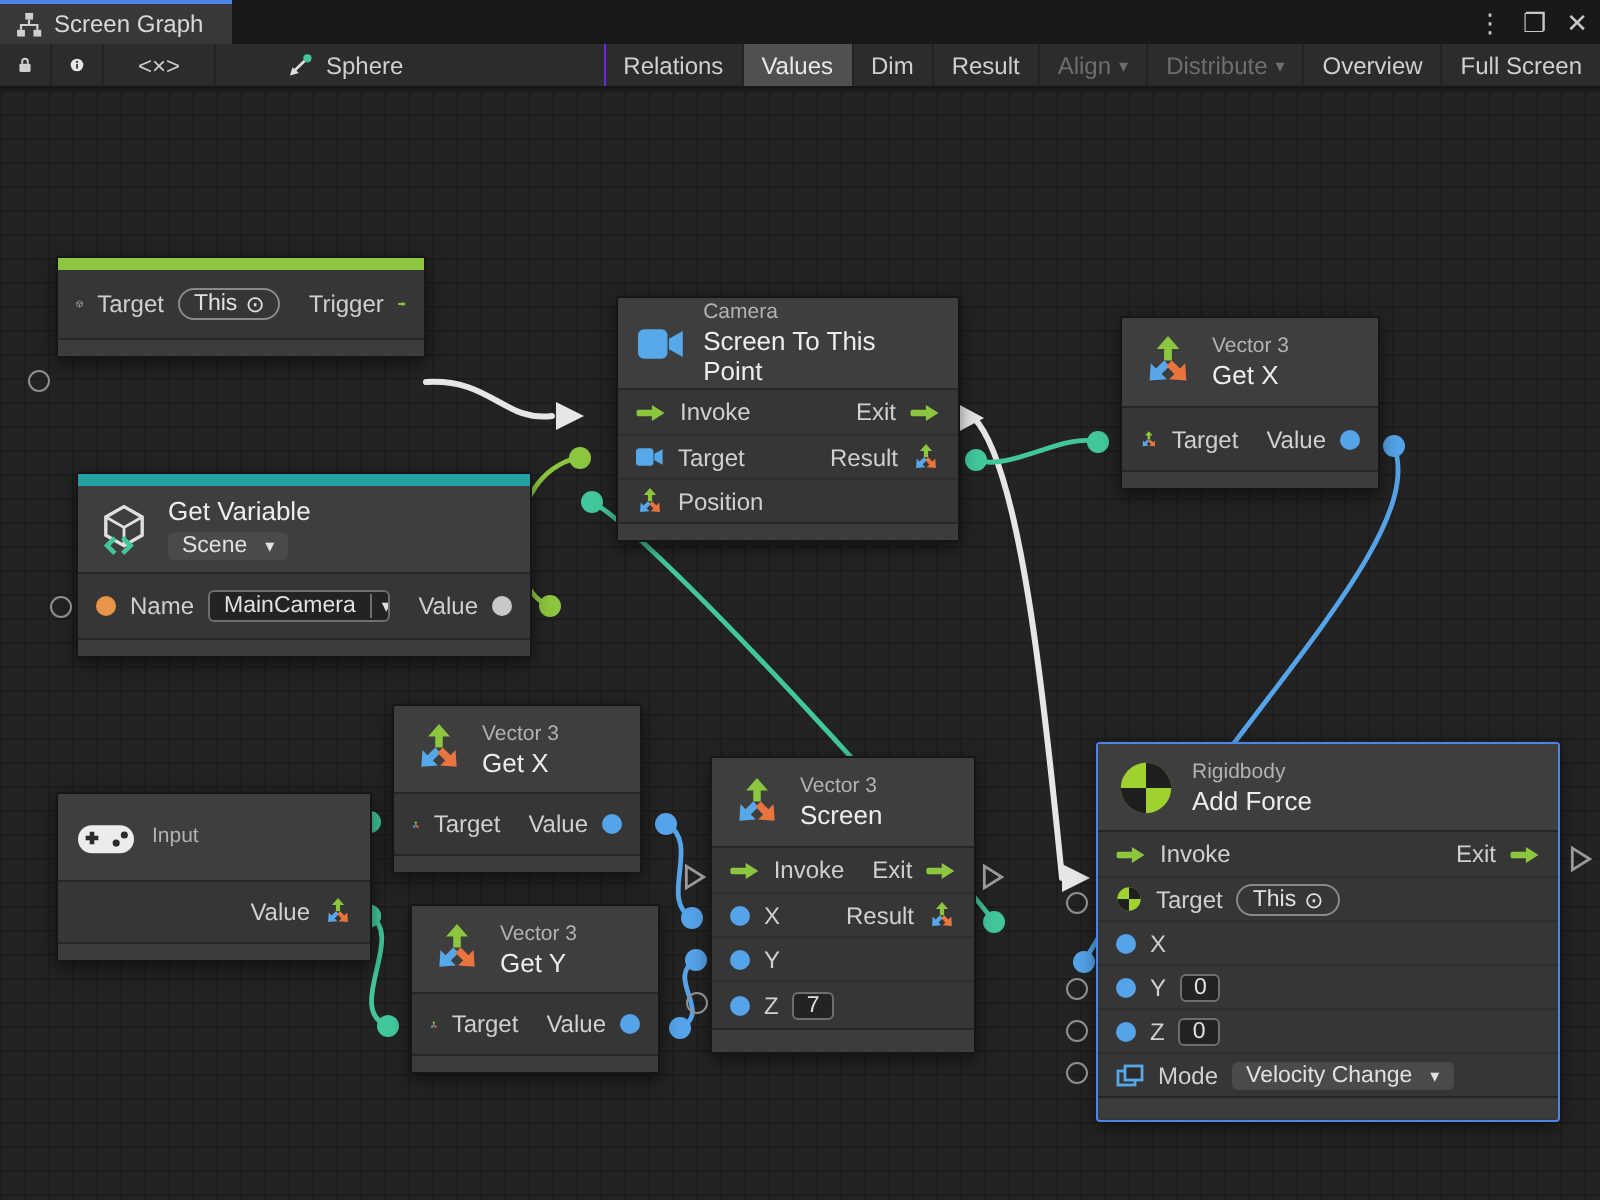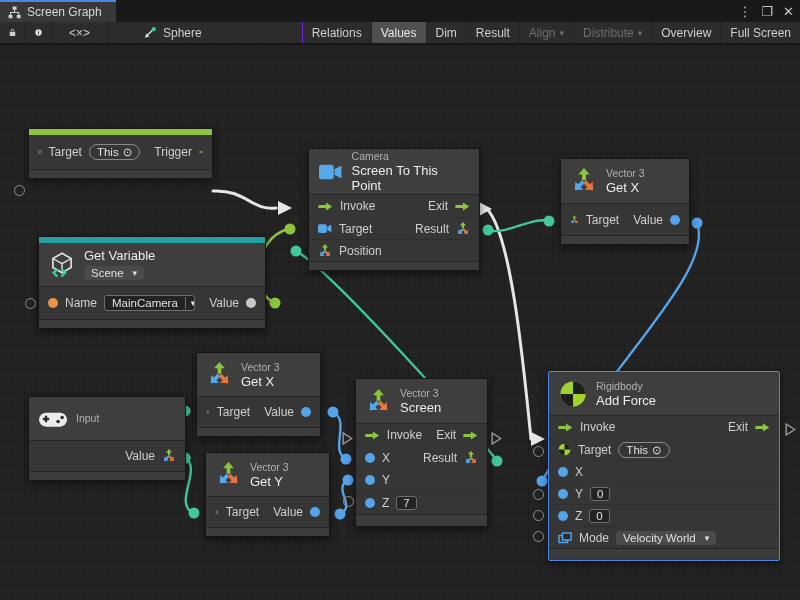--- a/index.html
+++ b/index.html
@@ -532,21 +532,21 @@
       <span>Z</span>
       <span class="vfield">0</span>
     </div>
     <div class="nrow">
       <svg width="14" height="12" viewBox="0 0 14 12">
         <rect x="1" y="3.5" width="8.5" height="7" fill="none" stroke="#56A8E8" stroke-width="1.4"></rect>
         <rect x="4.5" y="1" width="8.5" height="7" fill="#2B2B2B" stroke="#56A8E8" stroke-width="1.4"></rect>
       </svg>
       <span>Mode</span>
       <span class="ddgray">
-        <span>Velocity World</span>
+        <span>Velocity Change</span>
         <span class="ddcaret">▾</span>
       </span>
     </div>
     <div class="nfoot" style="height:11px"></div>
     <span class="ext-circle" style="left:-16px;top:74px"></span>
     <span class="ext-circle" style="left:-16px;top:117px"></span>
     <span class="ext-circle" style="left:-16px;top:138px"></span>
     <span class="ext-circle" style="left:-16px;top:159px"></span>
     <svg class="ext-tri" style="right:-17px;top:51px" width="11" height="13" viewBox="0 0 10 12">
         <path d="M1 1 L9 6 L1 11 Z" fill="none" stroke="#999" stroke-width="1.3"></path>

